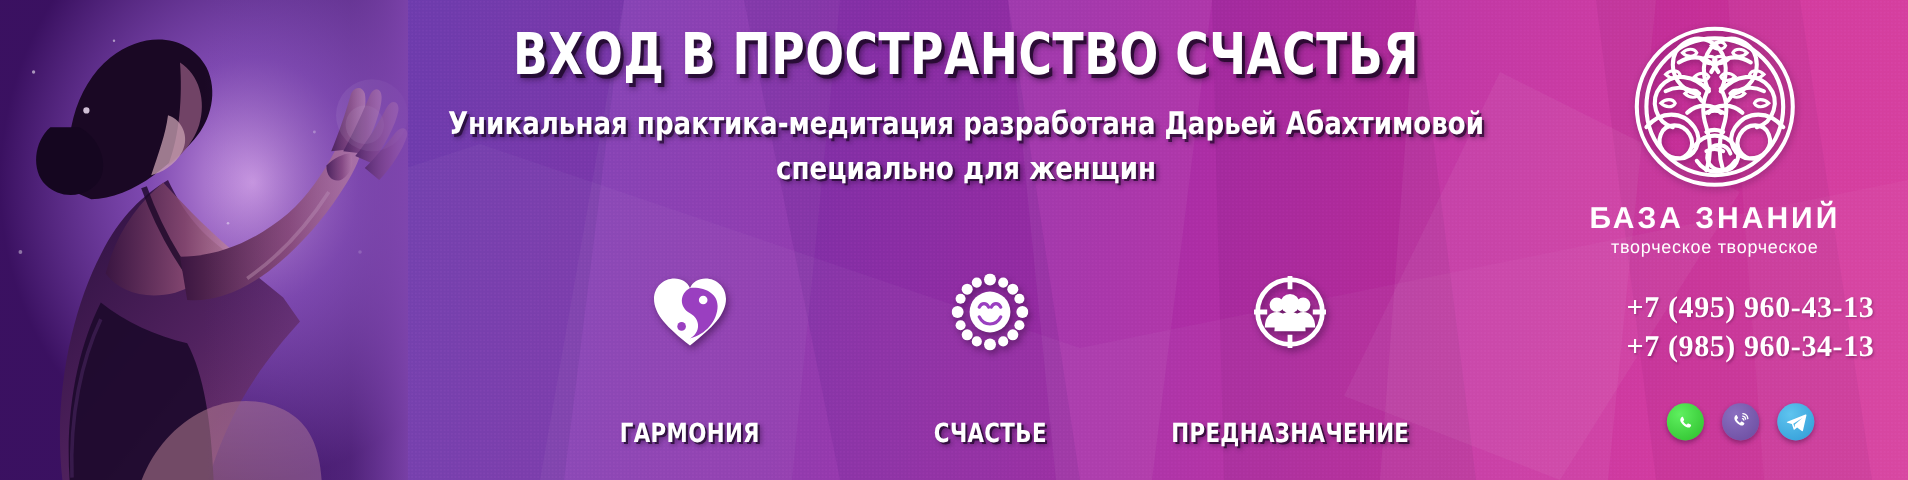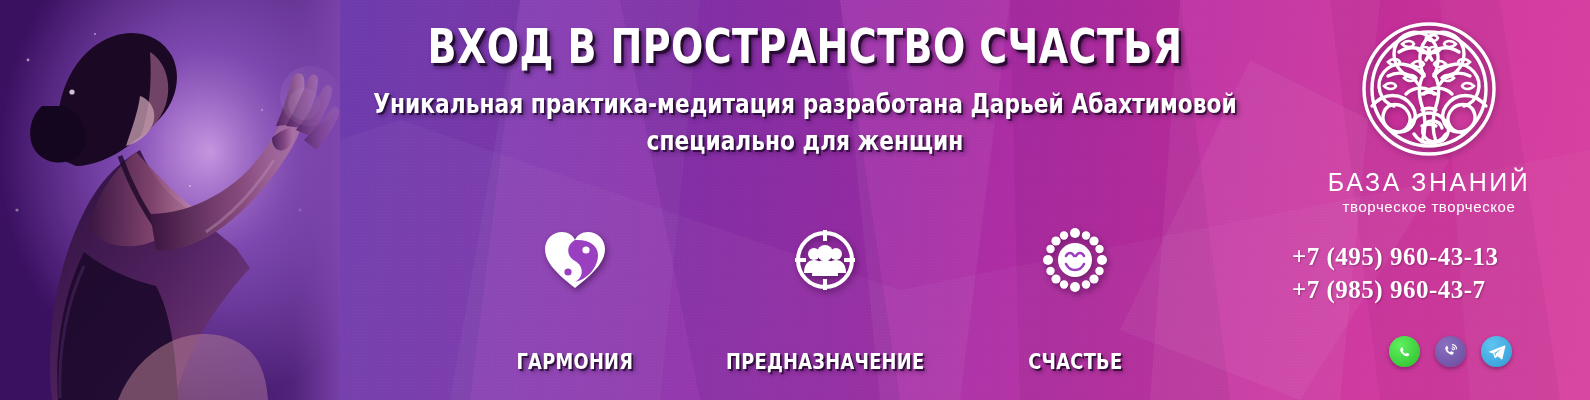--- a/index.html
+++ b/index.html
@@ -64,29 +64,29 @@
     font-weight:bold;font-size:22px;color:#fff;letter-spacing:.3px;
     transform:scaleX(.9);transform-origin:center;white-space:nowrap;
     text-shadow:2px 2px 0 rgba(25,5,35,.7), 3px 3px 5px rgba(20,0,30,.45);
   }
 
   
   .brand{position:absolute;right:26px;top:14px;width:270px;text-align:center;}
   .brand .mark{display:flex;justify-content:center;}
   .brand .mark svg{display:block;filter:drop-shadow(1px 2px 3px rgba(40,0,40,.35));}
   .brand .name{
-    margin-top:4px;color:#fff;font-size:25px;font-weight:normal;letter-spacing:2.5px;
+    margin-top:4px;color:#fff;font-size:25px;font-weight:bold;letter-spacing:2.5px;
     font-family:"Liberation Sans",sans-serif;
   }
   .brand .tagline{
     margin-top:1px;color:#fff;font-size:15px;letter-spacing:.6px;
     font-family:"Liberation Sans",sans-serif;
   }
 
-  .phones{position:absolute;right:28px;top:240px;width:270px;text-align:left;}
+  .phones{position:absolute;right:28px;top:240px;width:270px;text-align:right;}
   .phone{
     color:#ffffff;font-size:25px;line-height:1.33;font-weight:bold;letter-spacing:.5px;
     font-family:"Liberation Serif",serif;
     text-shadow:1px 1px 2px rgba(60,0,50,.35);
   }
 
   .socials{position:absolute;right:78px;top:336px;display:flex;gap:15px;}
   .soc{width:31px;height:31px;border-radius:50%;display:flex;align-items:center;justify-content:center;
        box-shadow:0 2px 4px rgba(40,0,40,.4);}
   .soc svg{display:block;}
@@ -231,43 +231,20 @@
           <circle cx="42" cy="19" r="3.6" fill="#fff"></circle>
           <circle cx="24" cy="41" r="3.6" fill="#9a3fc0"></circle>
         </svg>
       </div>
       <div class="cap">ГАРМОНИЯ</div>
     </div>
 
     <div class="feature">
       <div class="ico">
         <svg width="64" height="64" viewBox="0 0 64 64">
-          <circle cx="32" cy="32" r="27" fill="none" stroke="#fff" stroke-width="4"></circle>
-          <g stroke="#fff" stroke-width="4" stroke-linecap="butt">
-            <line x1="32" y1="2" x2="32" y2="13"></line>
-            <line x1="32" y1="51" x2="32" y2="62"></line>
-            <line x1="2" y1="32" x2="13" y2="32"></line>
-            <line x1="51" y1="32" x2="62" y2="32"></line>
-          </g>
-          <g fill="#fff">
-            <circle cx="21" cy="26" r="6"></circle>
-            <path d="M11 45 C11 36 15.5 32 21 32 C26.5 32 31 36 31 45 Z"></path>
-            <circle cx="43" cy="26" r="6"></circle>
-            <path d="M33 45 C33 36 37.5 32 43 32 C48.5 32 53 36 53 45 Z"></path>
-            <circle cx="32" cy="25" r="8"></circle>
-            <path d="M19 48 C19 37 24.5 32 32 32 C39.5 32 45 37 45 48 Z"></path>
-          </g>
-        </svg>
-      </div>
-      <div class="cap">ПРЕДНАЗНАЧЕНИЕ</div>
-    </div>
-
-    <div class="feature">
-      <div class="ico">
-        <svg width="64" height="64" viewBox="0 0 64 64">
           <g fill="#fff">
             <circle cx="32" cy="32" r="17"></circle>
             <g>
               <circle cx="32" cy="5" r="5"></circle>
                 <circle cx="32" cy="59" r="5"></circle>
               <circle cx="5" cy="32" r="5"></circle>
                 <circle cx="59" cy="32" r="5"></circle>
               <circle cx="13" cy="13" r="4.6"></circle>
                 <circle cx="51" cy="13" r="4.6"></circle>
               <circle cx="13" cy="51" r="4.6"></circle>
@@ -285,20 +262,43 @@
           <g stroke="#9a3fc0" stroke-width="2.6" fill="none" stroke-linecap="round">
             <path d="M23 28 C25 24 29 24 31 28"></path>
             <path d="M33 28 C35 24 39 24 41 28"></path>
             <path d="M23 36 C27 44 37 44 41 36"></path>
           </g>
         </svg>
       </div>
       <div class="cap">СЧАСТЬЕ</div>
     </div>
 
+    <div class="feature">
+      <div class="ico">
+        <svg width="64" height="64" viewBox="0 0 64 64">
+          <circle cx="32" cy="32" r="27" fill="none" stroke="#fff" stroke-width="4"></circle>
+          <g stroke="#fff" stroke-width="4" stroke-linecap="butt">
+            <line x1="32" y1="2" x2="32" y2="13"></line>
+            <line x1="32" y1="51" x2="32" y2="62"></line>
+            <line x1="2" y1="32" x2="13" y2="32"></line>
+            <line x1="51" y1="32" x2="62" y2="32"></line>
+          </g>
+          <g fill="#fff">
+            <circle cx="21" cy="26" r="6"></circle>
+            <path d="M11 45 C11 36 15.5 32 21 32 C26.5 32 31 36 31 45 Z"></path>
+            <circle cx="43" cy="26" r="6"></circle>
+            <path d="M33 45 C33 36 37.5 32 43 32 C48.5 32 53 36 53 45 Z"></path>
+            <circle cx="32" cy="25" r="8"></circle>
+            <path d="M19 48 C19 37 24.5 32 32 32 C39.5 32 45 37 45 48 Z"></path>
+          </g>
+        </svg>
+      </div>
+      <div class="cap">ПРЕДНАЗНАЧЕНИЕ</div>
+    </div>
+
   </div>
 
   <div class="brand">
     <div class="mark">
       <svg width="150" height="150" viewBox="0 0 150 150">
         <g fill="none" stroke="#ffffff" stroke-width="3.4" stroke-linecap="round">
 
           <circle cx="75" cy="75" r="65"></circle>
           <circle cx="75" cy="75" r="57"></circle>
 
@@ -344,21 +344,21 @@
           </g>
         </g>
       </svg>
     </div>
     <div class="name">БАЗА ЗНАНИЙ</div>
     <div class="tagline">творческое творческое</div>
   </div>
 
   <div class="phones">
     <div class="phone">+7 (495) 960-43-13</div>
-    <div class="phone">+7 (985) 960-43-7</div>
+    <div class="phone">+7 (985) 960-34-13</div>
   </div>
 
   <div class="socials">
     <a class="soc soc-wa">
       <svg width="20" height="20" viewBox="0 0 24 24" fill="#fff">
         <path d="M12 2a10 10 0 0 0-8.7 14.9L2 22l5.3-1.4A10 10 0 1 0 12 2z" fill="#fff" opacity="0"></path>
         <path d="M8.3 6.4c.3 0 .6 0 .8.5l1 2.3c.1.3 0 .5-.1.7l-.6.7c-.2.2-.2.4-.1.6.5 1 1.9 2.4 3 2.9.3.1.5.1.7-.1l.7-.8c.2-.2.4-.2.7-.1l2.2 1c.4.2.5.4.5.7 0 1.2-1 2.3-2.3 2.4-1 .1-2.2-.3-4.3-1.7-2.5-1.7-4-3.8-4.2-5.3-.2-1.5.6-2.9 1.6-3.5.2-.2.3-.3.4-.3z"></path>
       </svg>
     </a>
     <a class="soc soc-vb">

